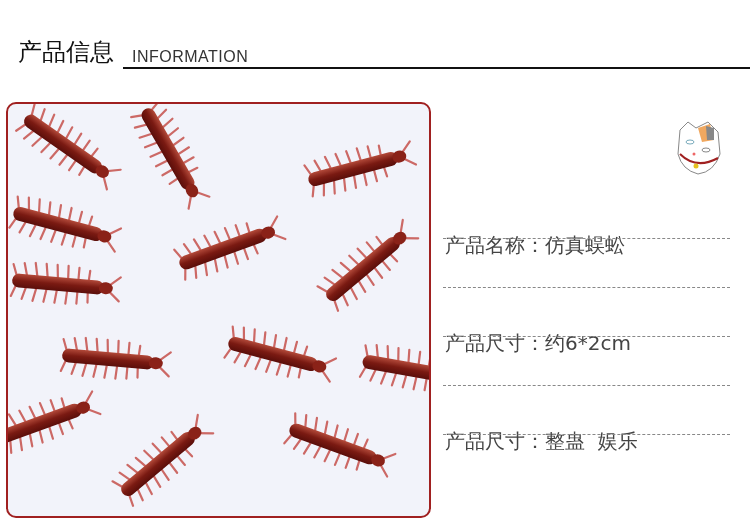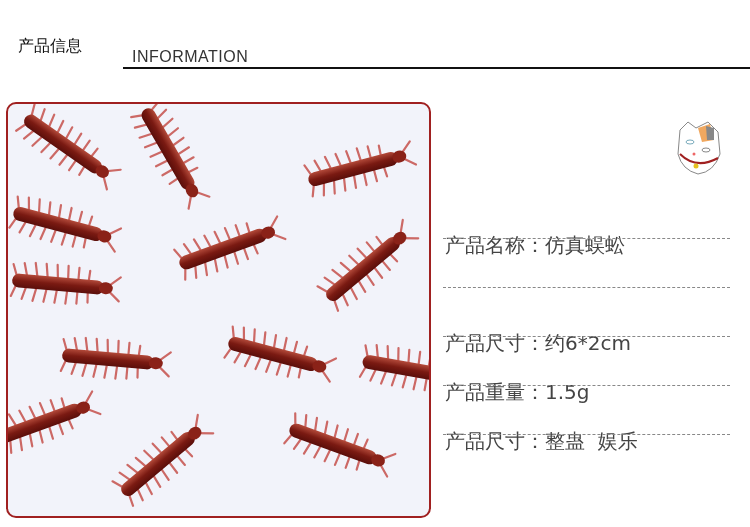--- a/index.html
+++ b/index.html
@@ -1,17 +1,17 @@
 <!DOCTYPE html>
 <html><head>
 <meta charset="utf-8">
 <style>
   html, body { margin:0; padding:0; background:#ffffff; }
   body { width:750px; height:527px; position:relative; overflow:hidden; font-family:"DejaVu Sans", sans-serif; }
-  .hdr-title { position:absolute; left:18px; top:36px; font-size:16px; color:#111; letter-spacing:0px; }
+  .hdr-title { position:absolute; left:18px; top:36px; font-size:24px; color:#111; letter-spacing:0px; }
   .hdr-sub { position:absolute; left:132px; top:48px; font-size:16px; color:#333; font-family:"Liberation Sans", sans-serif; letter-spacing:0.5px; }
   .hdr-line { position:absolute; left:123px; top:67px; width:627px; height:2px; background:#111; }
   .photo { position:absolute; left:6px; top:102px; width:421px; height:412px; border:2px solid #a02020; border-radius:10px; background:#f2f3fa; overflow:hidden; }
   .photo svg { position:absolute; left:0; top:0; }
   .mascot { position:absolute; left:674px; top:118px; width:50px; height:60px; }
   .spec { position:absolute; left:443px; width:287px; }
   .spec .row { height:49px; position:relative; }
   .spec .txt { position:absolute; left:2px; top:10px; font-size:20px; color:#444; white-space:nowrap;margin-top:26px; }
   .spec .dash { position:absolute; left:0; right:0; bottom:6px; border-bottom:1px dashed #888; }
 </style>
@@ -92,20 +92,19 @@
     <div class="dash"></div>
   </div>
   <div class="row">
     <div class="dash"></div>
   </div>
   <div class="row">
     <div class="txt"><span>产品尺寸：</span><span>约6*2cm</span></div>
     <div class="dash"></div>
   </div>
   <div class="row">
-    <div class="txt"><span>产品重量：</span><span>1.5g</span></div>
     <div class="dash"></div>
   </div>
   <div class="row">
     <div class="txt"><span>产品尺寸：</span><span style="white-space:pre">整蛊  娱乐</span></div>
     <div class="dash"></div>
   </div>
 </div>
 
 </body></html>

